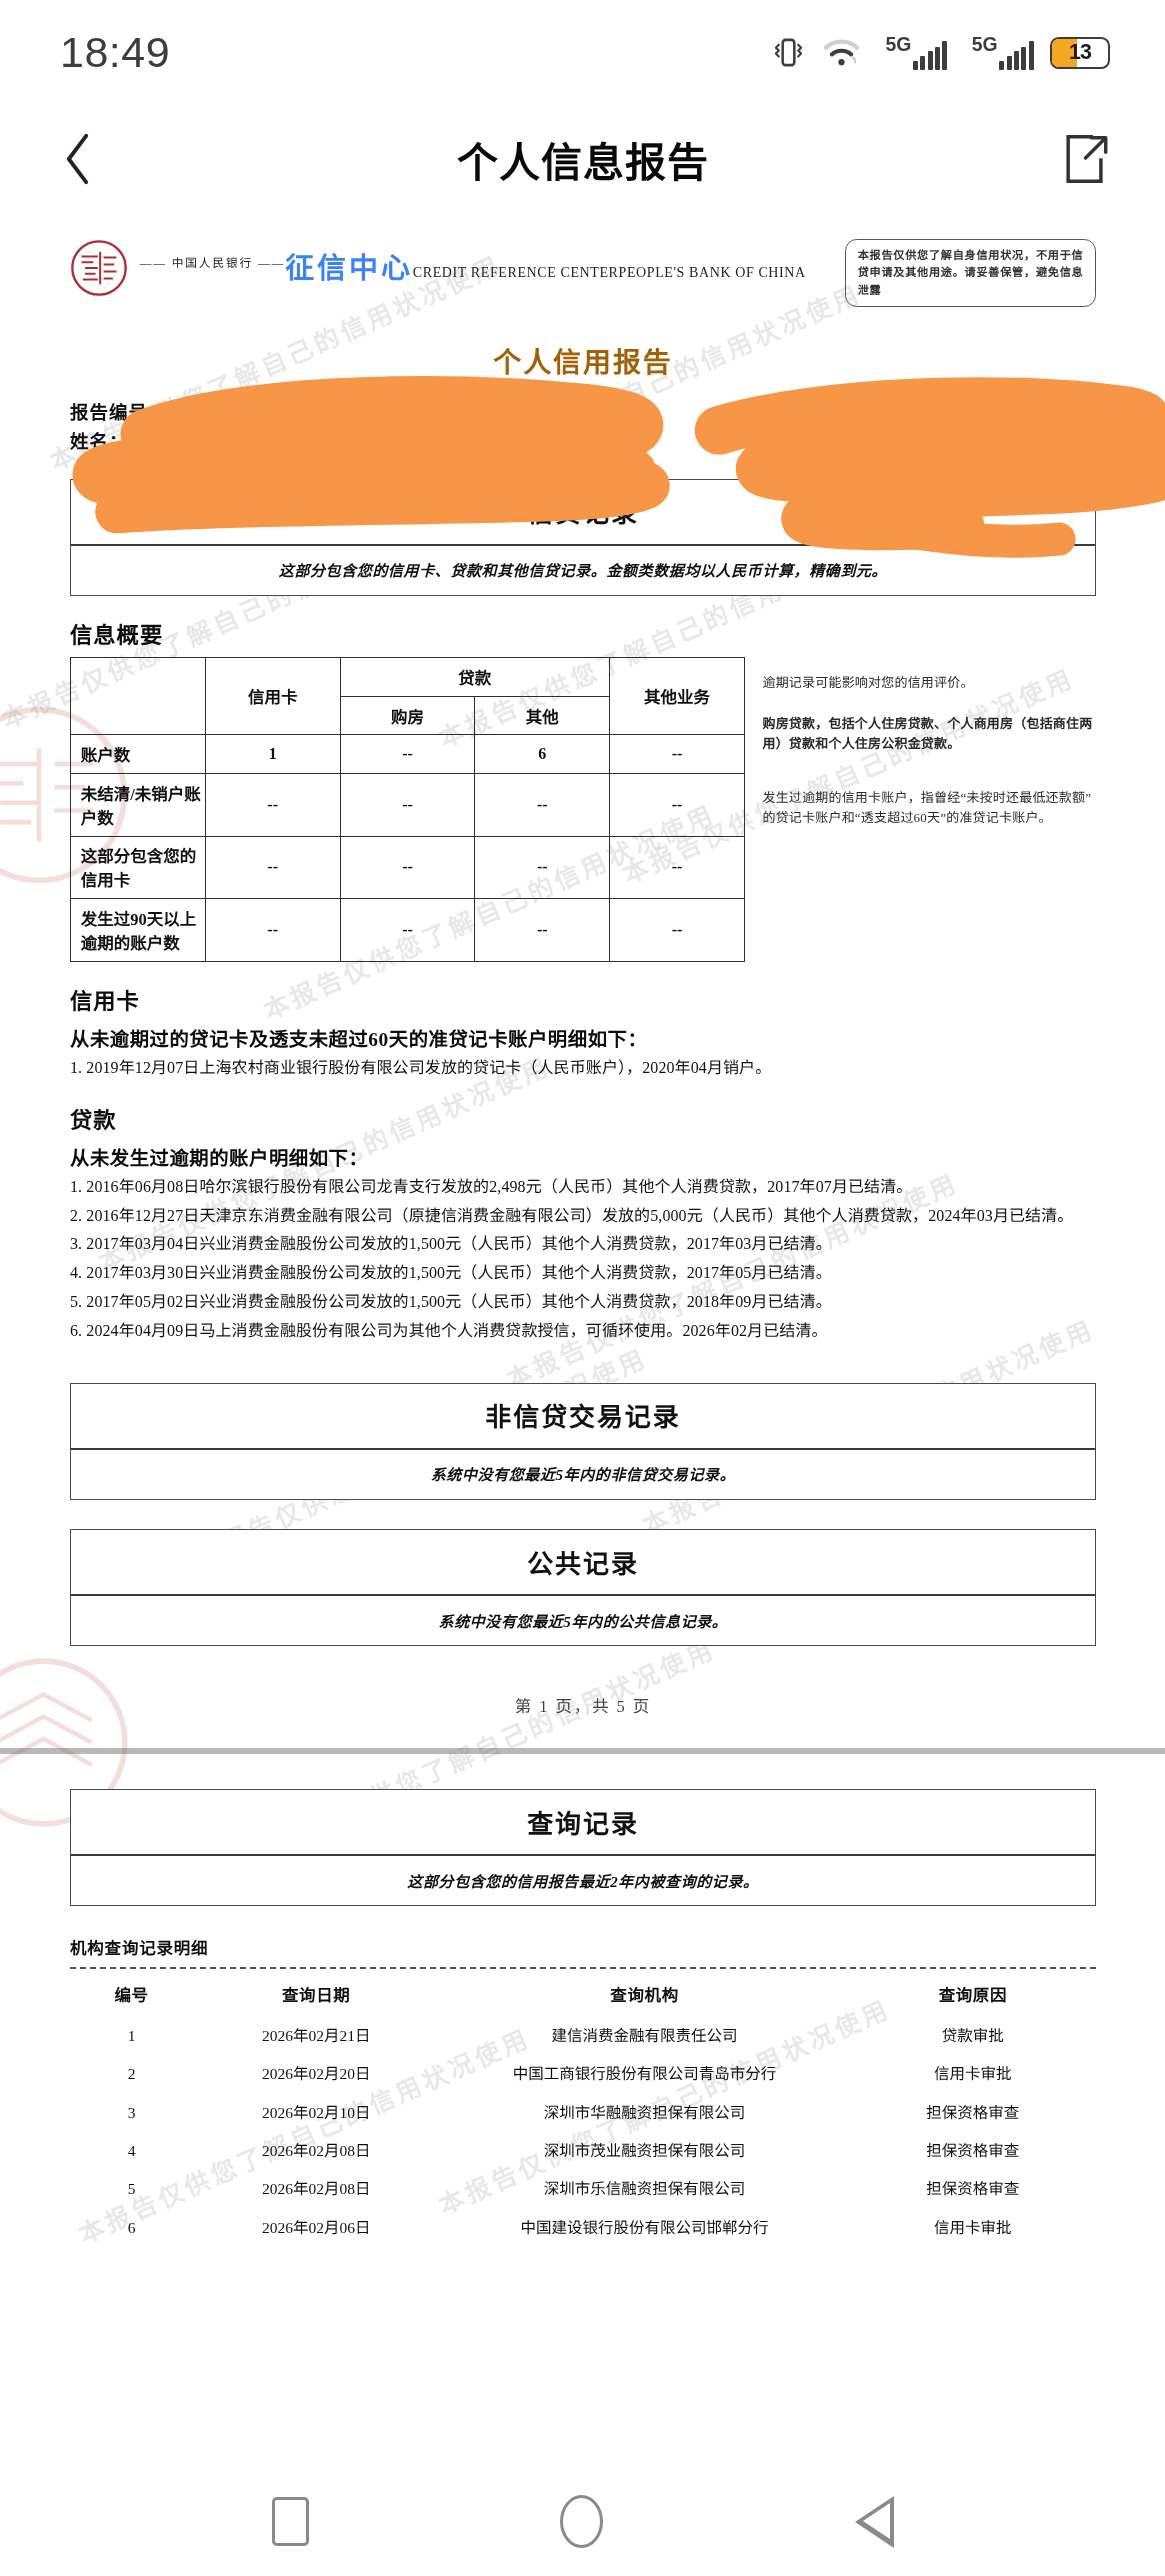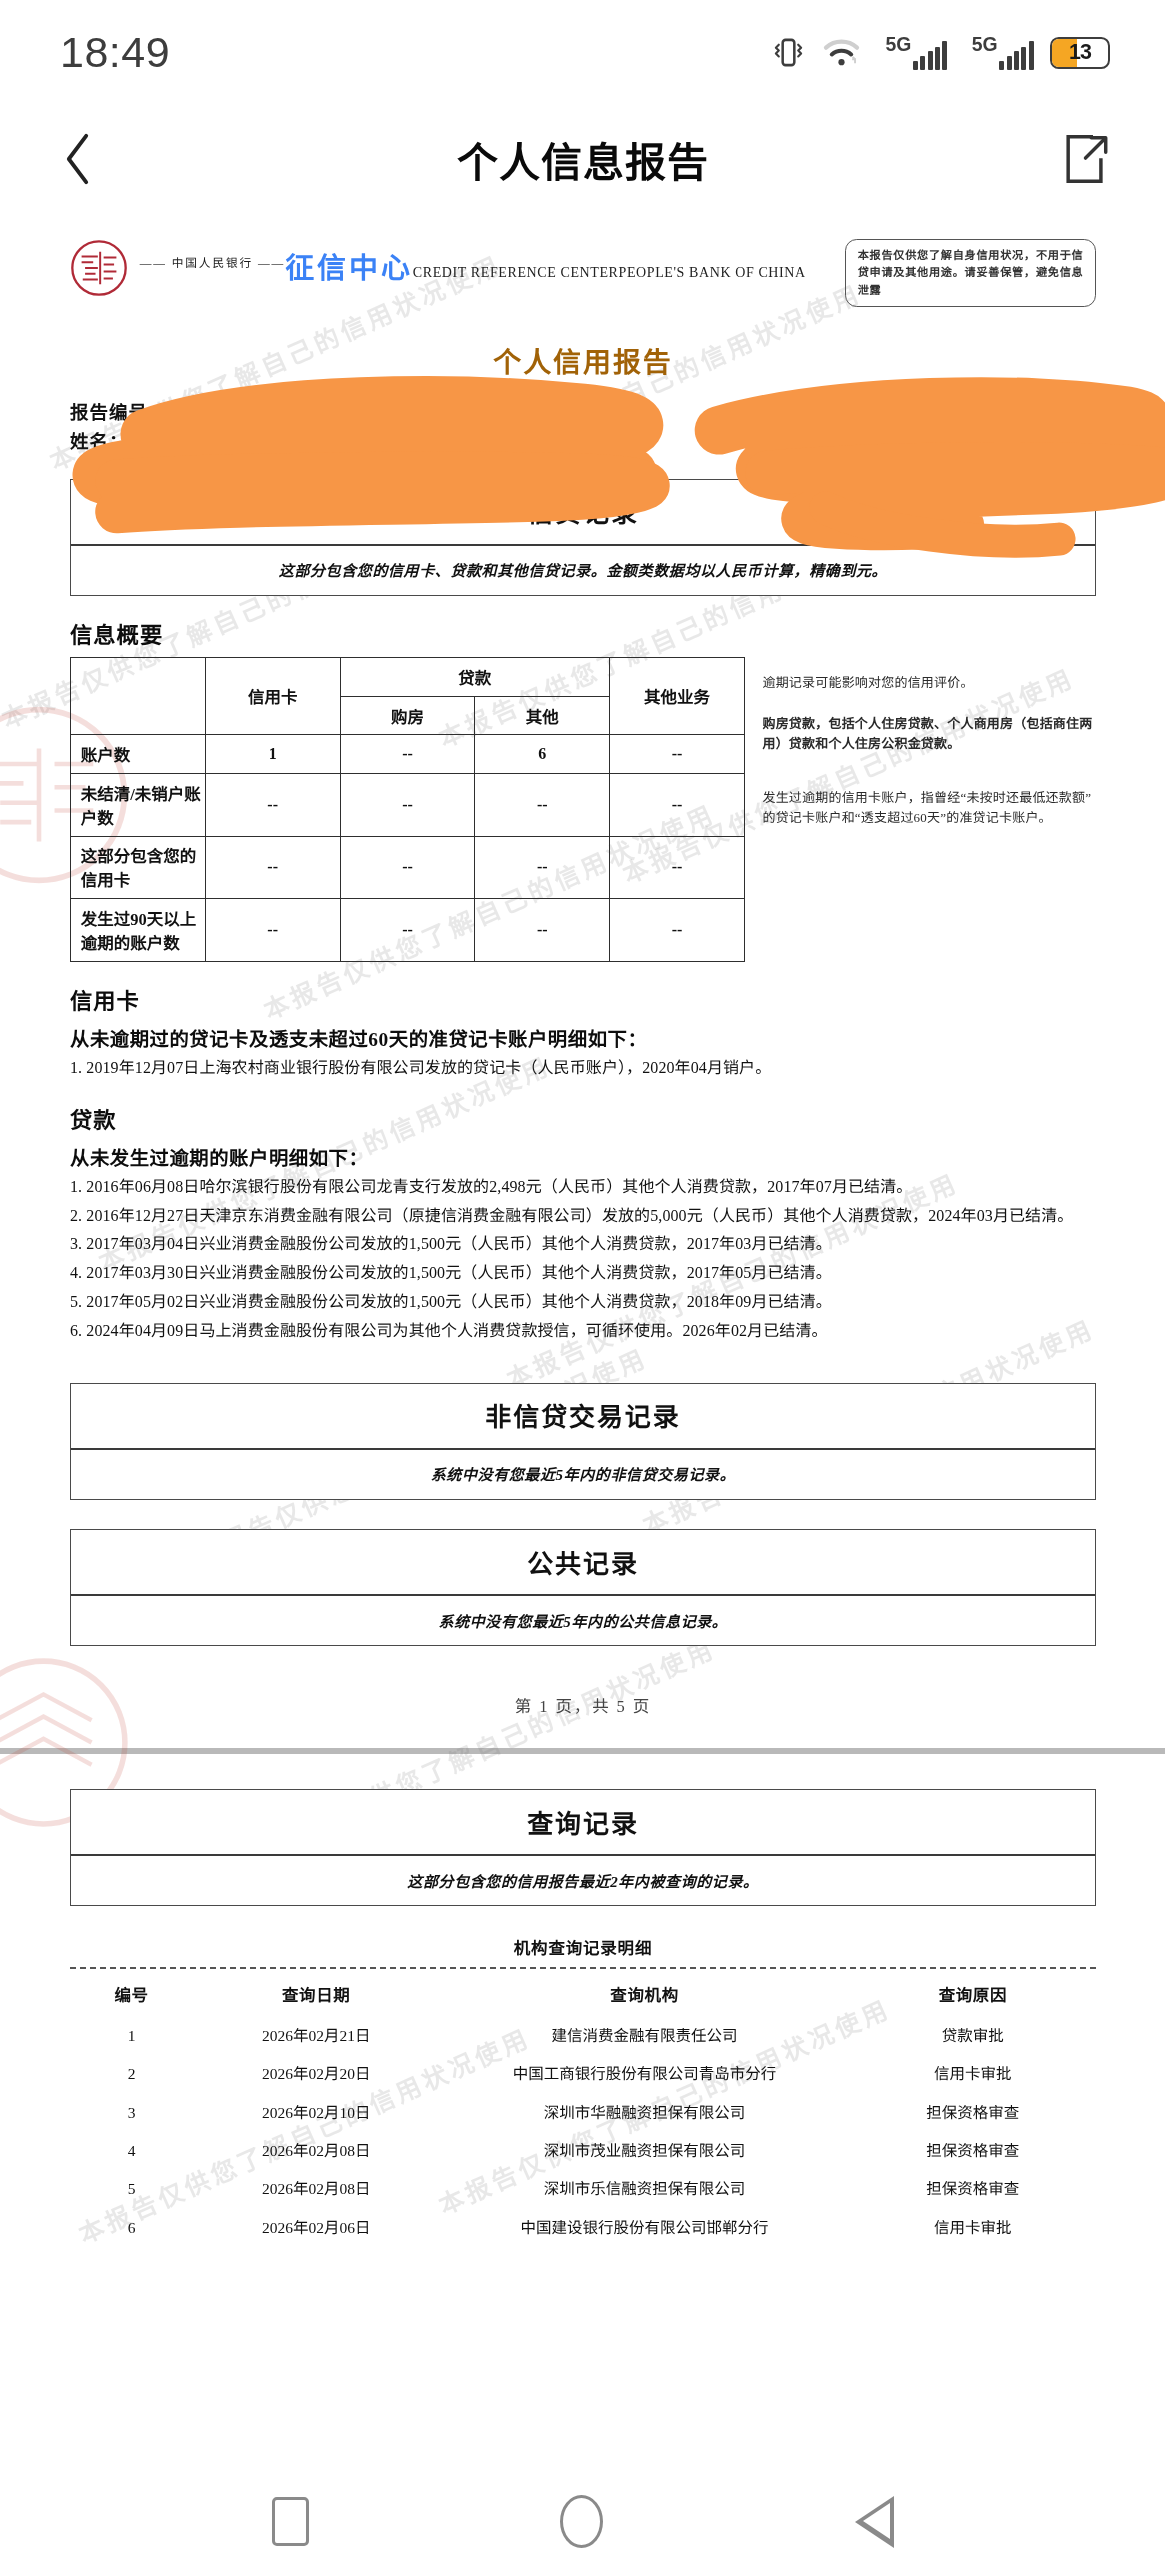--- a/index.html
+++ b/index.html
@@ -164,21 +164,21 @@
 
   .pagefoot {
     text-align: center; font-size: 16.5px; color: #444; letter-spacing: 1.9px;
     margin-top: 47px; padding-bottom: 23px;
     font-family: "Liberation Serif","DejaVu Serif",serif;
   }
   .page-div { height: 5.8px; background: #b9b9b9; margin: 7.8px 0 0; }
 
   
   .qlabel {
-    text-align: center; font-size: 16.5px; font-weight: 700; color: #111;
+    font-size: 16.5px; font-weight: 700; color: #111;
     margin-top: 29px; letter-spacing: 0.8px;
     font-family: "Liberation Serif","DejaVu Serif",serif;
   }
   .dashrule { border-top: 2.4px dashed #555; margin: 7.8px 0 0; }
   table.qtable {
     width: 100%; border-collapse: collapse; table-layout: fixed;
     font-family: "Liberation Serif","DejaVu Serif",serif;
   }
   table.qtable th {
     font-size: 16.5px; font-weight: 700; color: #111; padding: 12.6px 1.9px 11.7px;

